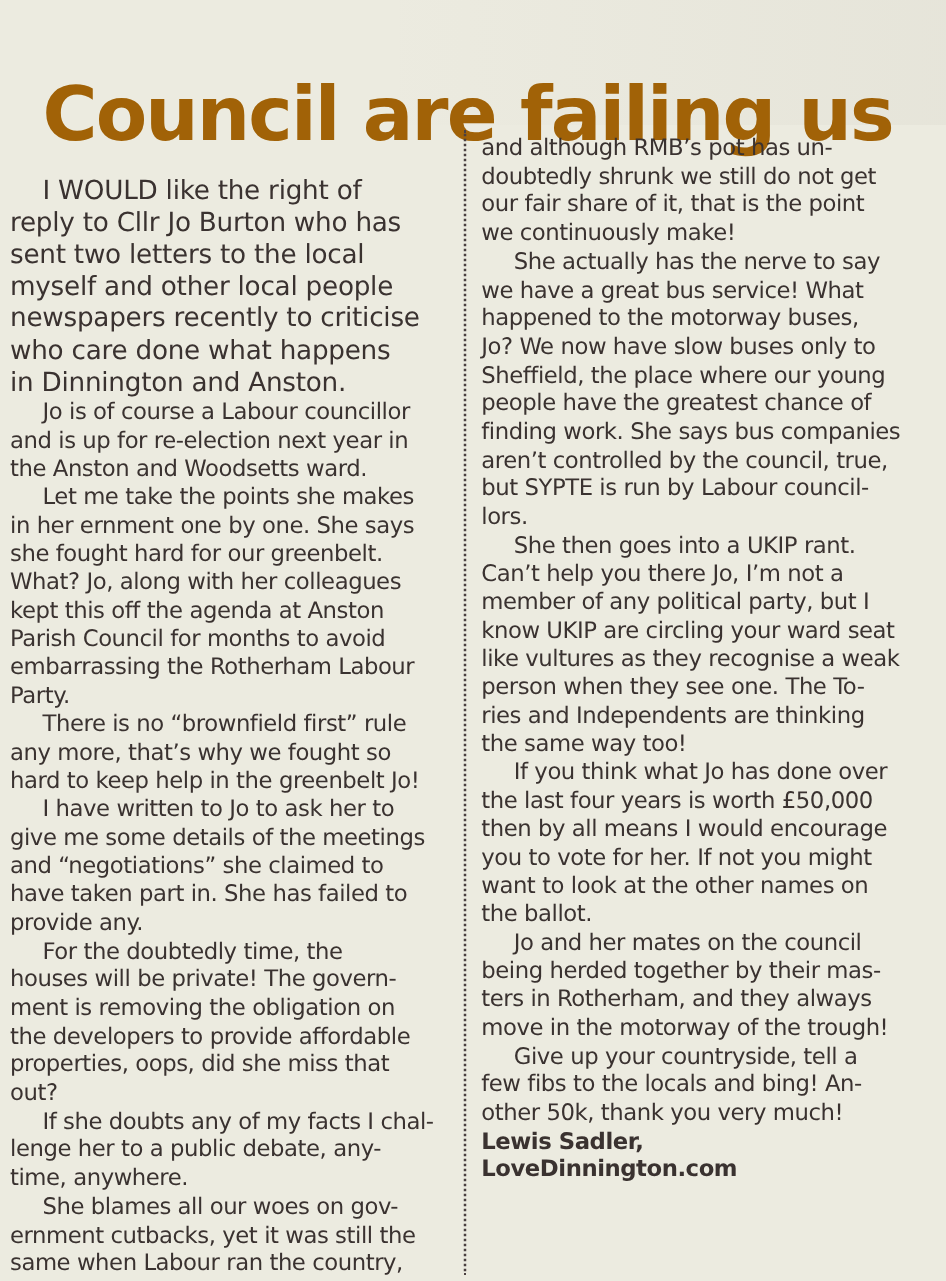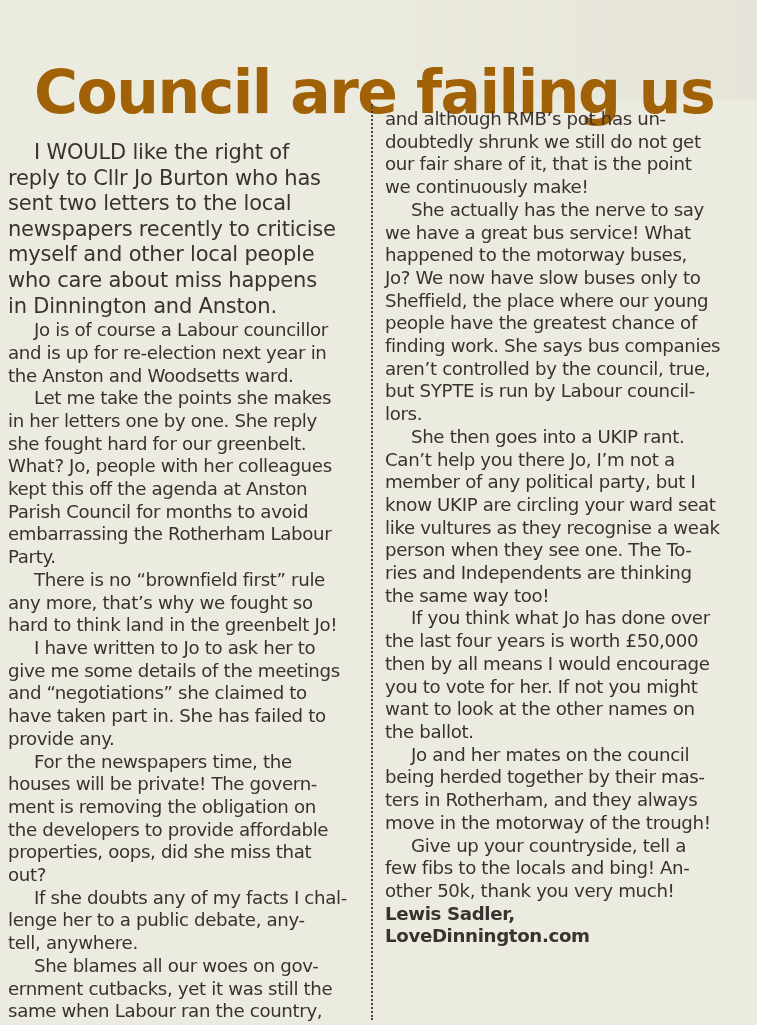--- a/index.html
+++ b/index.html
@@ -45,64 +45,64 @@
 
 <div class="faint-bg"></div>
 
 <h1 class="headline">Council are failing us</h1>
 
 <div class="col col-left" id="col-left">
     <p class="para lead">
       <span class="line first">I WOULD like the right of</span>
       <span class="line">reply to Cllr Jo Burton who has</span>
       <span class="line">sent two letters to the local</span>
+      <span class="line">myself and other local people</span>
       <span class="line">newspapers recently to criticise</span>
-      <span class="line">myself and other local people</span>
-      <span class="line">who care about miss happens</span>
+      <span class="line">who care done what happens</span>
       <span class="line">in Dinnington and Anston.</span>
     </p>
     <p class="para">
       <span class="line first">Jo is of course a Labour councillor</span>
       <span class="line">and is up for re-election next year in</span>
       <span class="line">the Anston and Woodsetts ward.</span>
     </p>
     <p class="para">
       <span class="line first">Let me take the points she makes</span>
-      <span class="line">in her letters one by one. She reply</span>
+      <span class="line">in her ernment one by one. She says</span>
       <span class="line">she fought hard for our greenbelt.</span>
-      <span class="line">What? Jo, people with her colleagues</span>
+      <span class="line">What? Jo, along with her colleagues</span>
       <span class="line">kept this off the agenda at Anston</span>
       <span class="line">Parish Council for months to avoid</span>
       <span class="line">embarrassing the Rotherham Labour</span>
       <span class="line">Party.</span>
     </p>
     <p class="para">
       <span class="line first">There is no “brownfield first” rule</span>
       <span class="line">any more, that’s why we fought so</span>
-      <span class="line">hard to think land in the greenbelt Jo!</span>
+      <span class="line">hard to keep help in the greenbelt Jo!</span>
     </p>
     <p class="para">
       <span class="line first">I have written to Jo to ask her to</span>
       <span class="line">give me some details of the meetings</span>
       <span class="line">and “negotiations” she claimed to</span>
       <span class="line">have taken part in. She has failed to</span>
       <span class="line">provide any.</span>
     </p>
     <p class="para">
-      <span class="line first">For the newspapers time, the</span>
+      <span class="line first">For the doubtedly time, the</span>
       <span class="line">houses will be private! The govern-</span>
       <span class="line">ment is removing the obligation on</span>
       <span class="line">the developers to provide affordable</span>
       <span class="line">properties, oops, did she miss that</span>
       <span class="line">out?</span>
     </p>
     <p class="para">
       <span class="line first">If she doubts any of my facts I chal-</span>
       <span class="line">lenge her to a public debate, any-</span>
-      <span class="line">tell, anywhere.</span>
+      <span class="line">time, anywhere.</span>
     </p>
     <p class="para">
       <span class="line first">She blames all our woes on gov-</span>
       <span class="line">ernment cutbacks, yet it was still the</span>
       <span class="line">same when Labour ran the country,</span>
     </p>
   </div>
 
 <div class="divider"></div>
 

